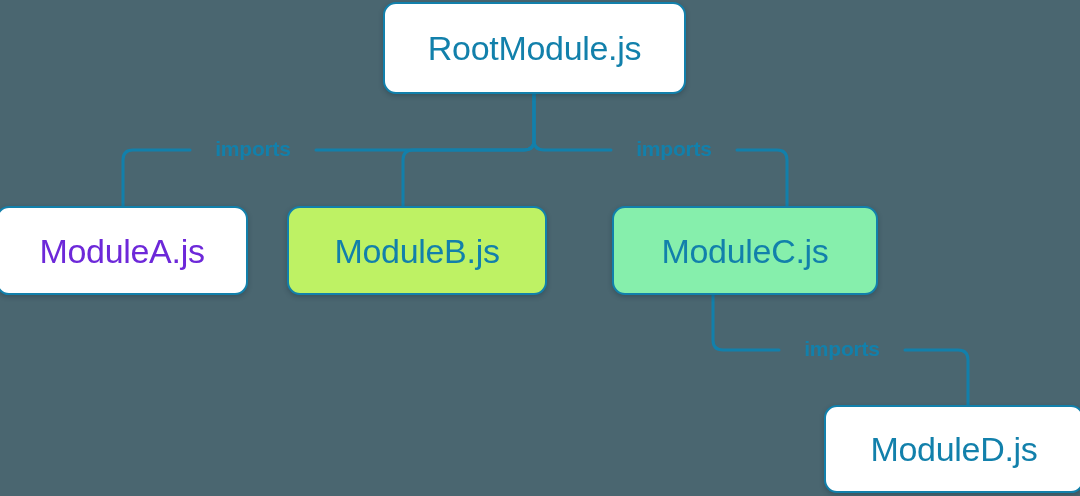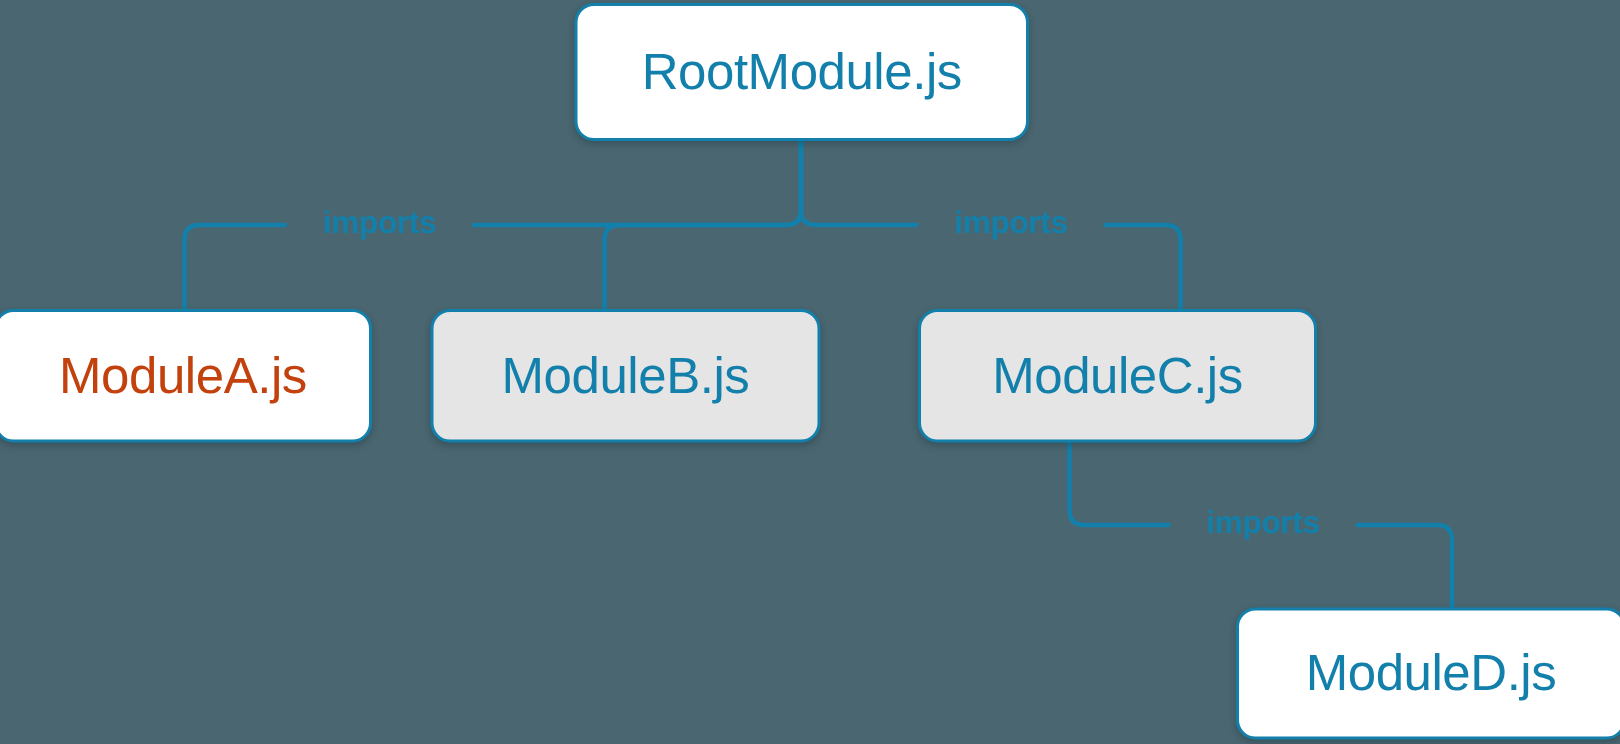--- a/index.html
+++ b/index.html
@@ -79,25 +79,25 @@
         <text class="edge-label" x="253" y="150" fill="#1280ab">imports</text>
         <text class="edge-label" x="674" y="150" fill="#1280ab">imports</text>
         <text class="edge-label" x="842" y="350" fill="#1280ab">imports</text>
       </g>
   </svg>
   <div id="nodes-layer">
       <div class="node-box" style="left: 383px; top: 2px; width: 303px; height: 92px; background: rgb(255, 255, 255); border-color: rgb(18, 128, 171);">
         <span class="node-label" style="color: rgb(18, 128, 171);">RootModule.js</span>
       </div>
       <div class="node-box" style="left: -4px; top: 206px; width: 252px; height: 89px; background: rgb(255, 255, 255); border-color: rgb(18, 128, 171);">
-        <span class="node-label" style="color: #c2410c; text-align: right;">ModuleA.js</span>
+        <span class="node-label" style="color: #6d28d9; text-align: right;">ModuleA.js</span>
       </div>
-      <div class="node-box" style="left: 287px; top: 206px; width: 260px; height: 89px; background: #e5e5e5; border-color: rgb(18, 128, 171);">
+      <div class="node-box" style="left: 287px; top: 206px; width: 260px; height: 89px; background: #bef264; border-color: rgb(18, 128, 171);">
         <span class="node-label" style="color: rgb(18, 128, 171);">ModuleB.js</span>
       </div>
-      <div class="node-box" style="left: 612px; top: 206px; width: 266px; height: 89px; background: #e5e5e5; border-color: rgb(18, 128, 171);">
+      <div class="node-box" style="left: 612px; top: 206px; width: 266px; height: 89px; background: #86efac; border-color: rgb(18, 128, 171);">
         <span class="node-label" style="color: rgb(18, 128, 171);">ModuleC.js</span>
       </div>
       <div class="node-box" style="left: 824px; top: 405px; width: 260px; height: 88px; background: rgb(255, 255, 255); border-color: rgb(18, 128, 171);">
         <span class="node-label" style="color: rgb(18, 128, 171);">ModuleD.js</span>
       </div>
     </div>
 </div>
 
 </body></html>

